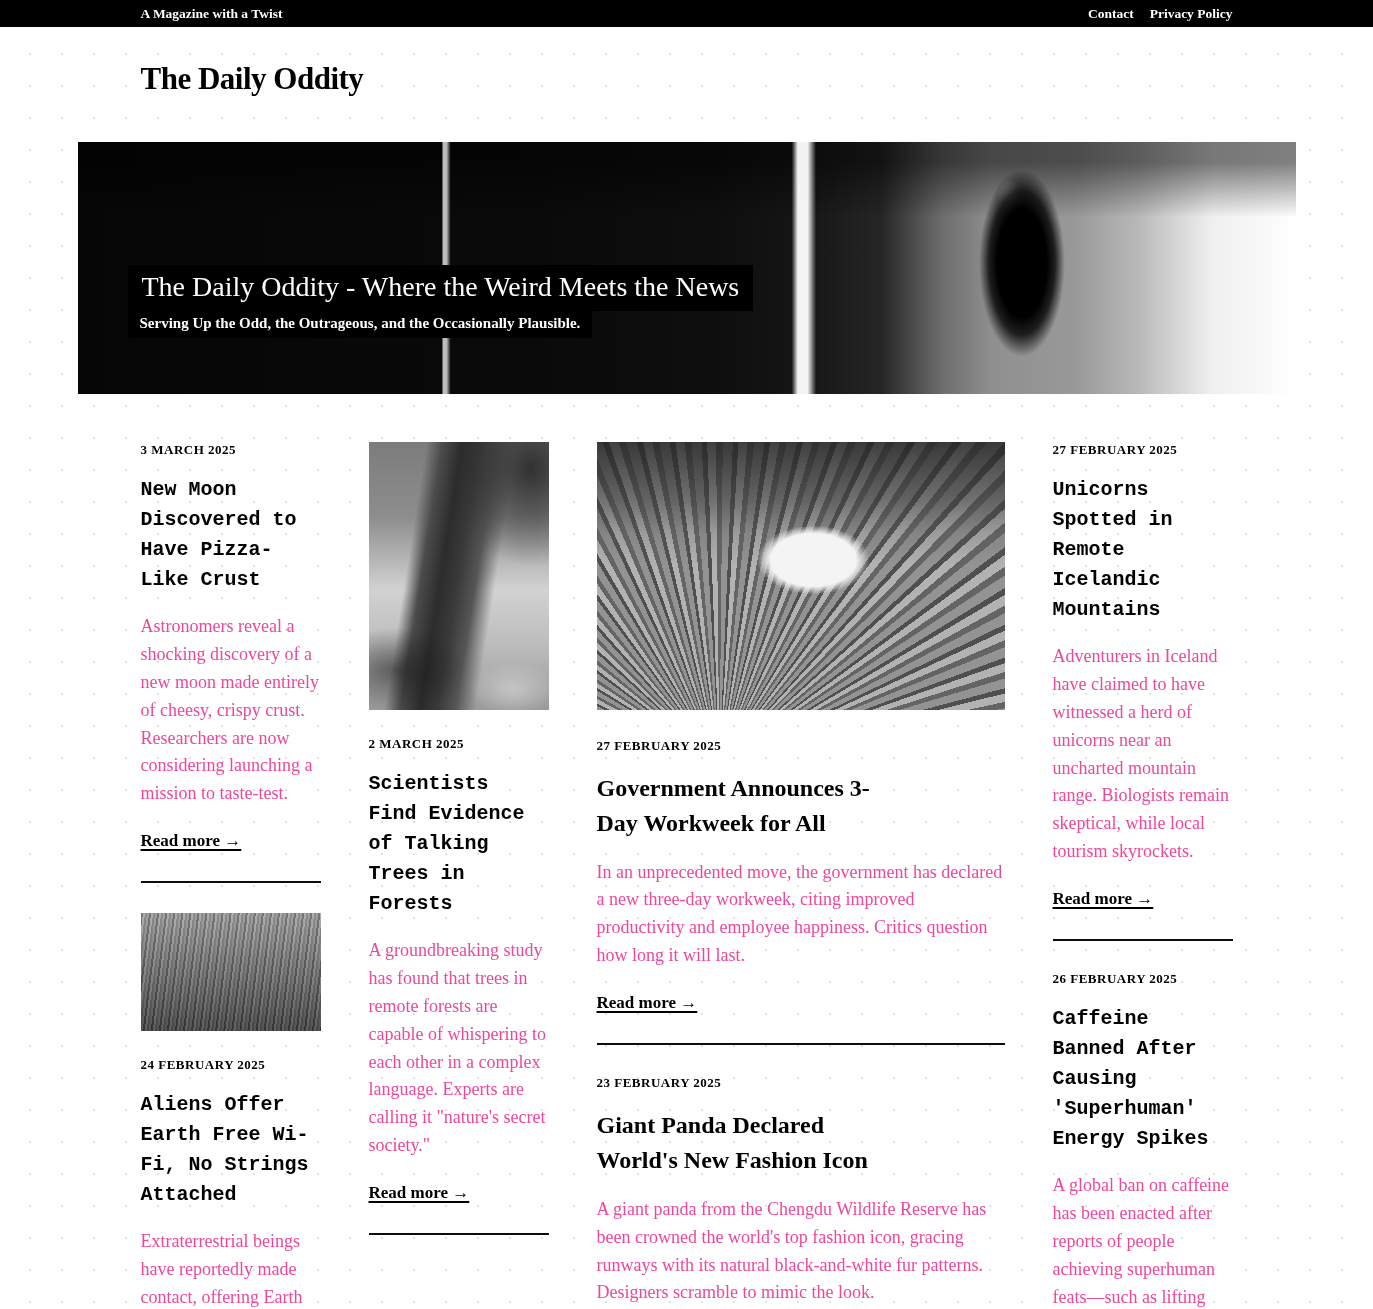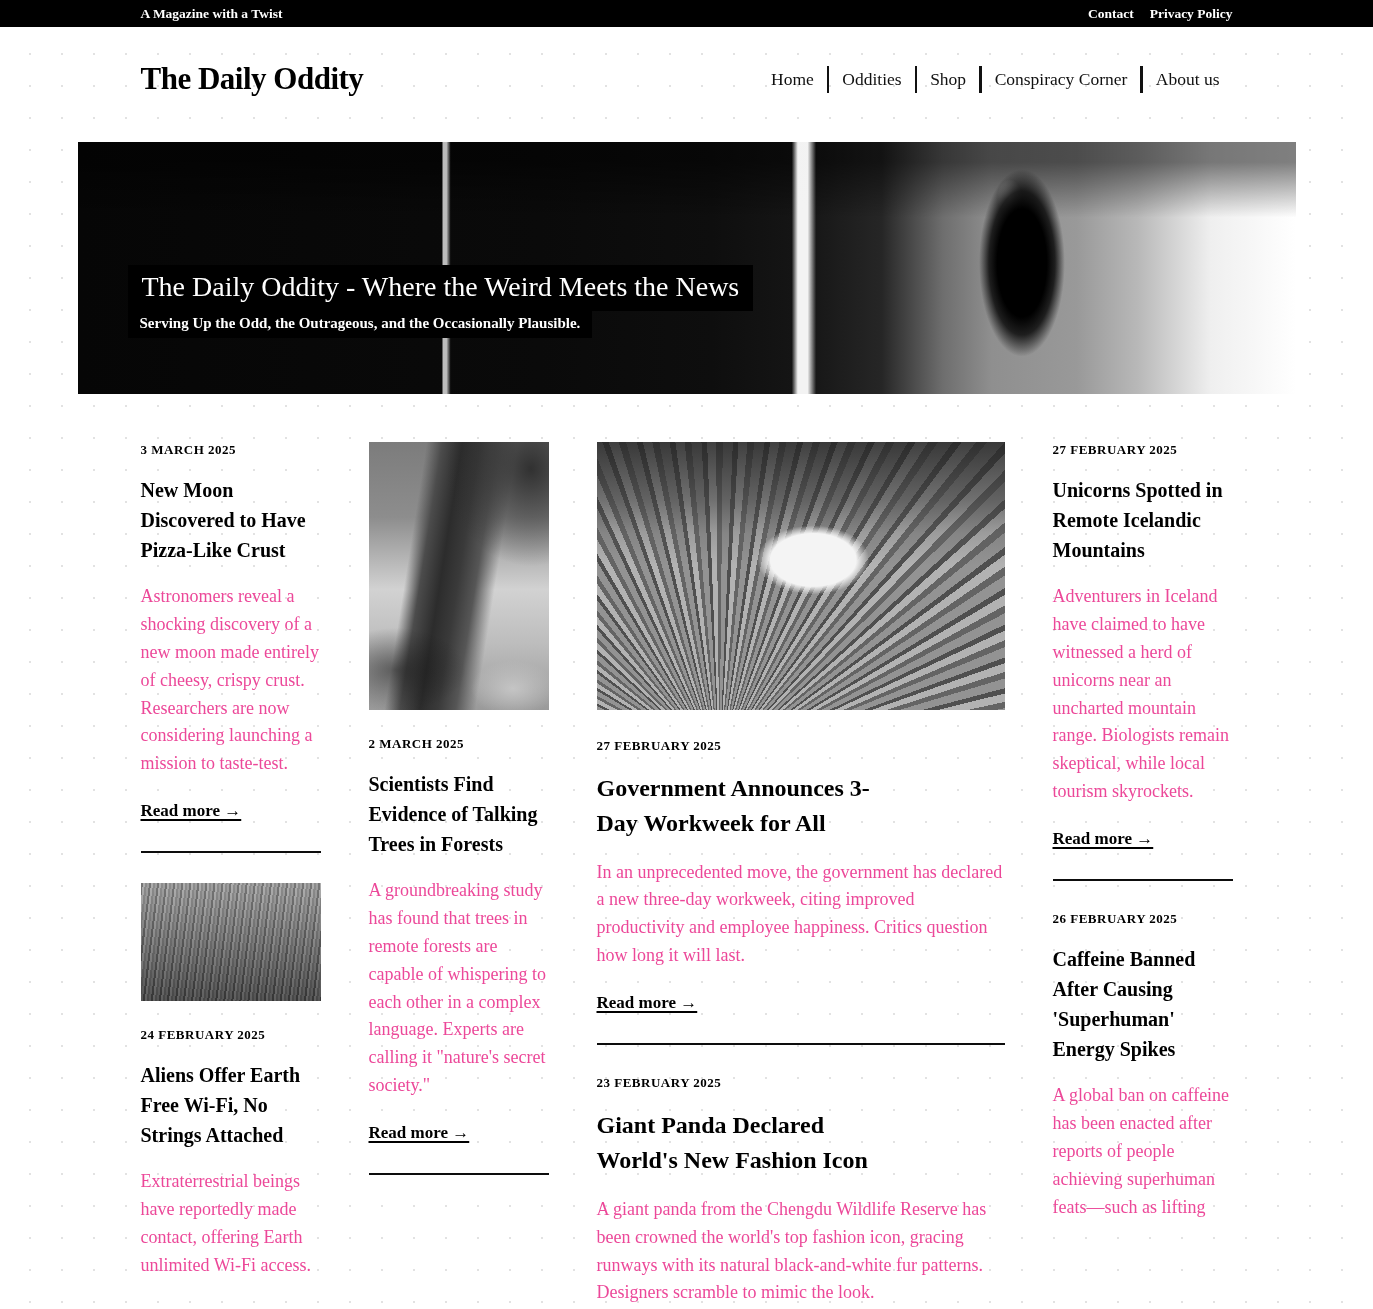--- a/index.html
+++ b/index.html
@@ -97,21 +97,21 @@
   }
 
   .post-date {
     font-size: 13px; font-weight: 700; letter-spacing: 0.5px; color: #000;
     margin-bottom: 17px;
   }
   .post-title {
     font-weight: 700; color: #000; line-height: 1.5; margin-bottom: 18px;
     cursor: pointer;
   }
-  .title-s { font-size: 20px; }
+  .title-s { font-size: 20px; font-family: Liberation Mono, monospace; }
   .title-l { font-size: 24px; max-width: 292px; line-height: 1.45; }
   .post-body { font-size: 18px; line-height: 1.55; color: #ec4899; margin-bottom: 23px; }
   .readmore {
     display: inline-block; font-size: 17px; font-weight: 700; color: #000;
     text-decoration: underline; text-decoration-thickness: 2px; text-underline-offset: 3px;
     margin-bottom: 28px; cursor: pointer;
   }
   .divider { border: none; border-top: 2.5px solid #0d0d0d; margin: 2px 0 30px; }
 </style>
 </head>
@@ -122,31 +122,20 @@
     <span class="topbar-tagline">A Magazine with a Twist</span>
     <div class="topbar-links">
       <a class="topbar-link">Contact</a>
       <a class="topbar-link">Privacy Policy</a>
     </div>
   </div>
 </div>
 
 <header class="site-header">
   <h1 class="site-title">The Daily Oddity</h1>
-  <nav class="main-nav">
-    <a class="nav-item">Home</a>
-    <span class="nav-sep"></span>
-    <a class="nav-item">Oddities</a>
-    <span class="nav-sep"></span>
-    <a class="nav-item">Shop</a>
-    <span class="nav-sep"></span>
-    <a class="nav-item">Conspiracy Corner</a>
-    <span class="nav-sep"></span>
-    <a class="nav-item">About us</a>
-  </nav>
 </header>
 
 <div class="hero">
   <div class="hero-caption">
     <h2 class="hero-title">The Daily Oddity - Where the Weird Meets the News</h2>
     <div class="hero-subtitle-wrap">
       <span class="hero-subtitle">Serving Up the Odd, the Outrageous, and the Occasionally Plausible.</span>
     </div>
   </div>
 </div>

